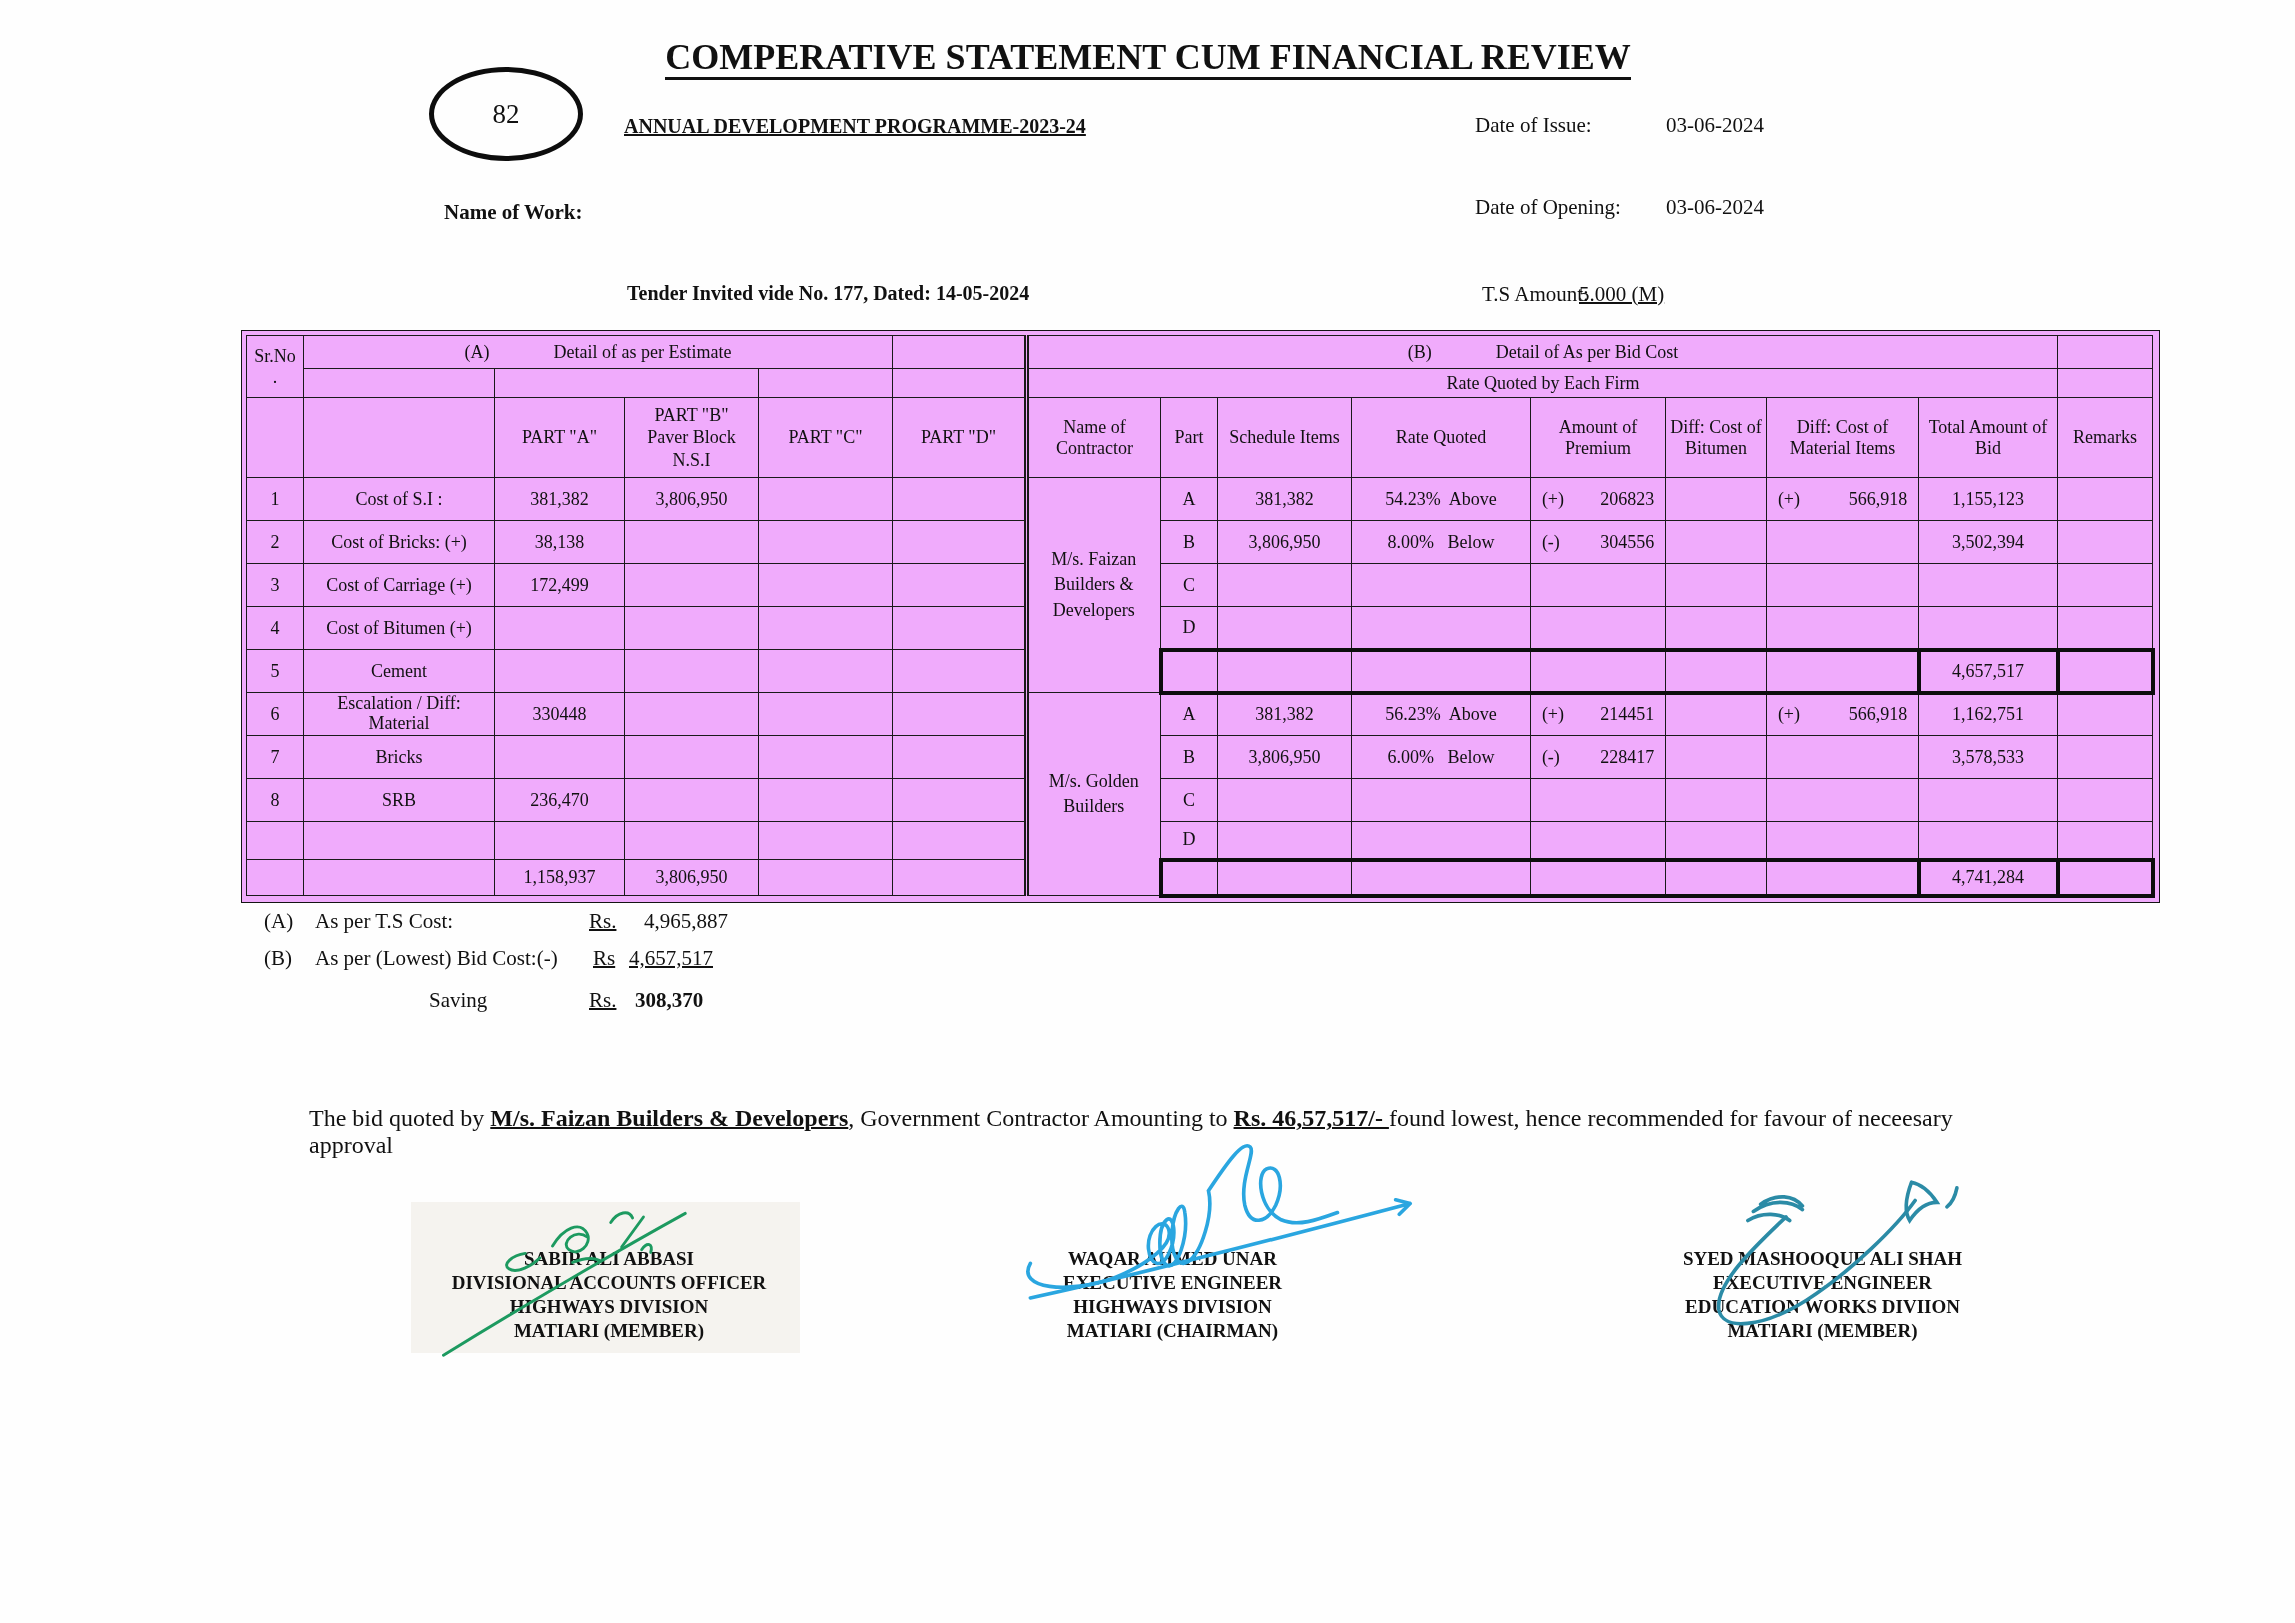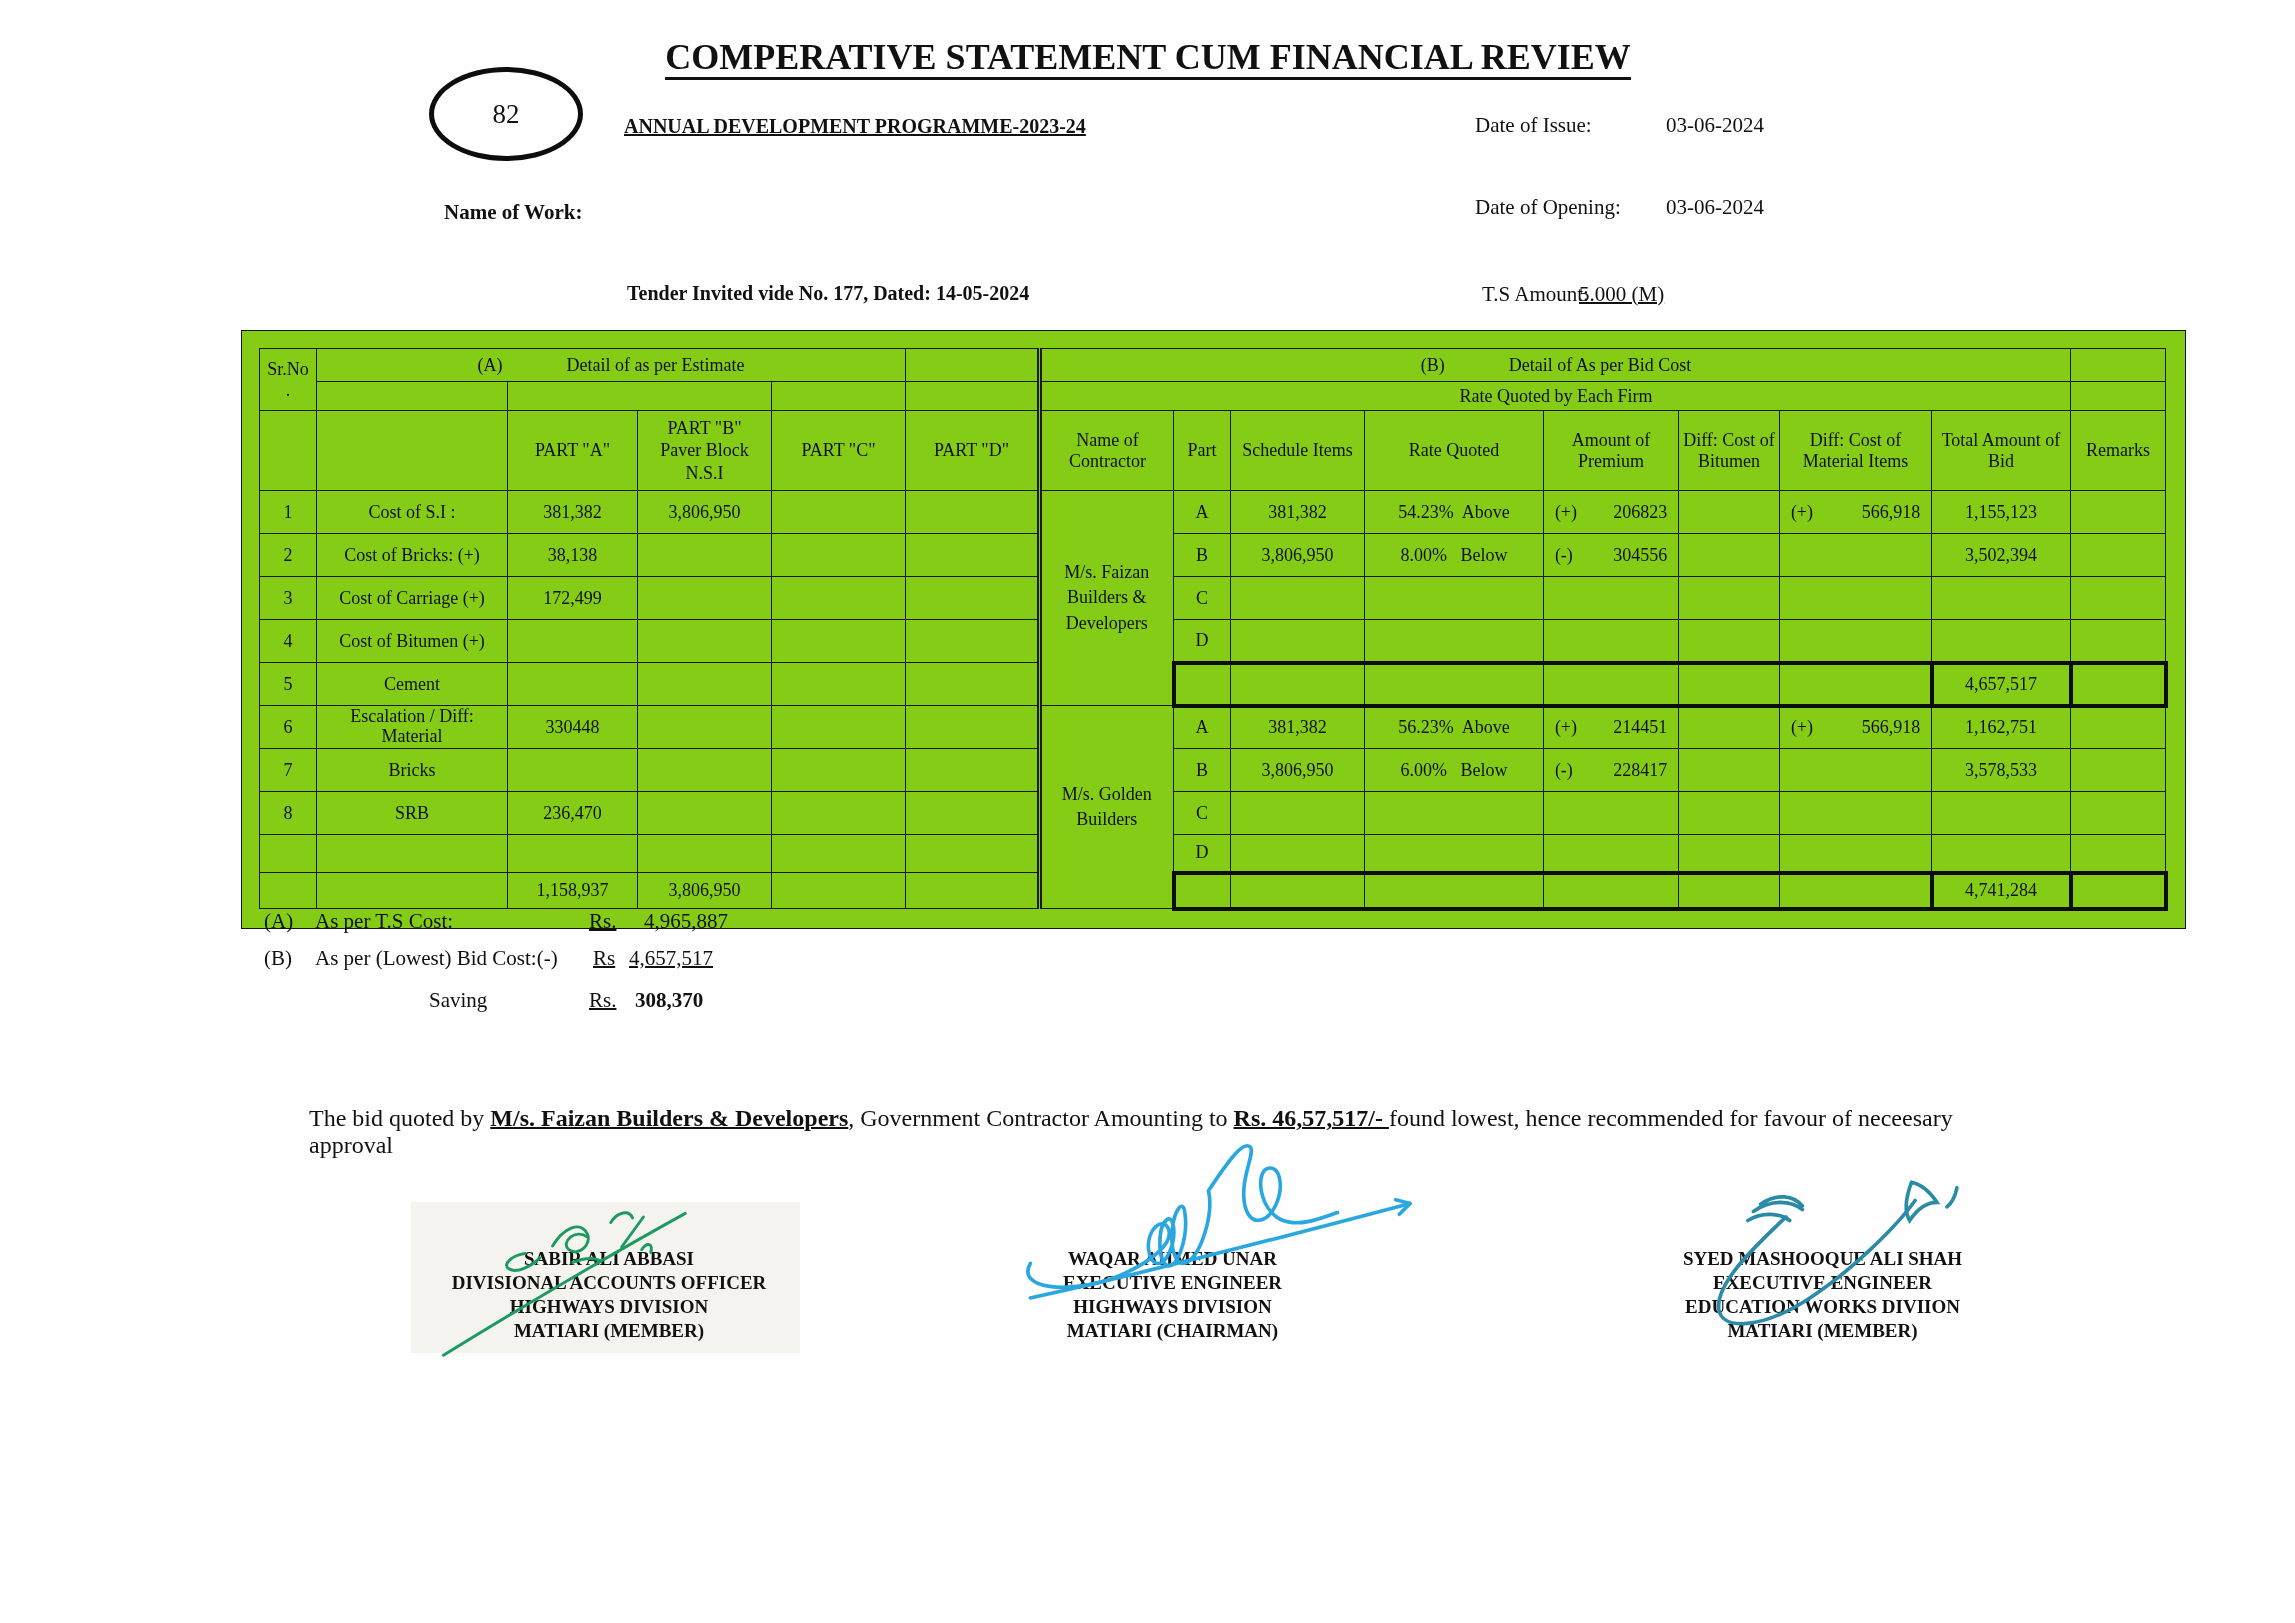--- a/index.html
+++ b/index.html
@@ -26,21 +26,21 @@
   .work-name{
     left:624px;top:176px;width:718px;font-size:20px;font-weight:bold;line-height:1.45;
     text-decoration:underline;text-decoration-thickness:2.3px;
   }
   .open-lbl{left:1475px;top:195px;}
   .open-val{left:1666px;top:195px;}
   .tender{left:627px;top:282px;font-size:20px;font-weight:bold;}
   .ts-lbl{left:1482px;top:282px;}
   .ts-val{left:1579px;top:282px;text-decoration:underline;text-decoration-thickness:1.8px;}
   
-  .tblwrap{left:241px;top:330px;border:1.8px solid #141414;padding:17px;background:#84cc16;}
+  .tblwrap{left:241px;top:330px;border:1.8px solid #141414;padding:4px;background:#f0abfc;}
   table.cmp{border-collapse:collapse;table-layout:fixed;width:1904px;}
   table.cmp th,table.cmp td{
     border:1.8px solid #1a1a1a;font-size:18px;font-weight:normal;text-align:center;
     vertical-align:middle;padding:0.9px 2.7px;overflow:hidden;
   }
   .hb{font-weight:bold;}
   .grp{font-size:19px;font-weight:bold;}
   .grp .pfx{display:inline-block;margin-right:64px;}
   .wsp{white-space:pre-line;line-height:1.25;}
   .left{text-align:left;padding-left:6.4px;}

